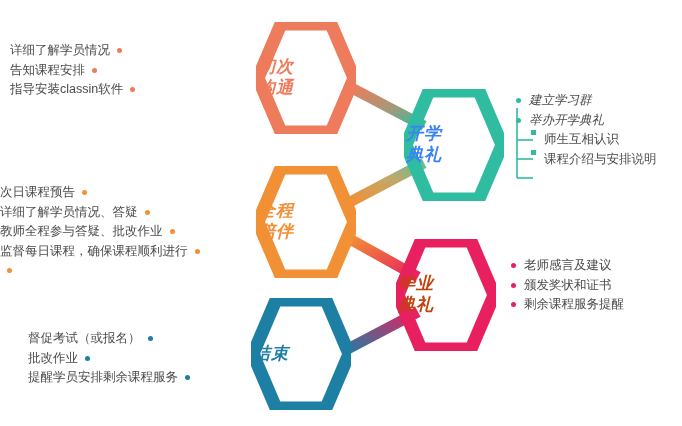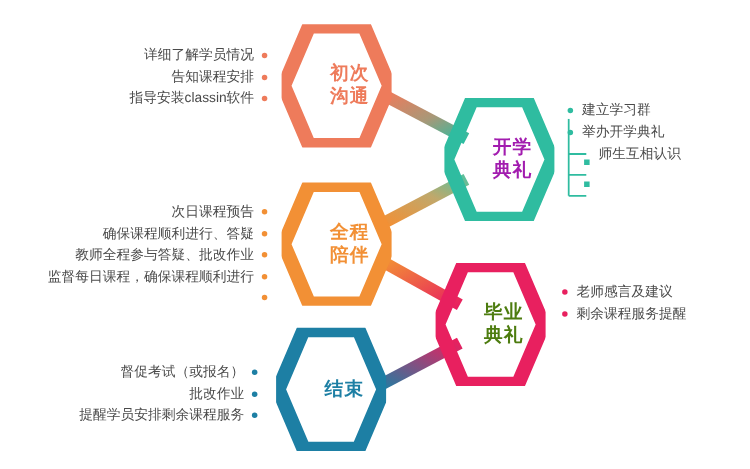--- a/index.html
+++ b/index.html
@@ -25,50 +25,50 @@
     pointer-events: none;
   }
   .hex {
     position: absolute;
     width: 100px;
     height: 112px;
   }
   .hex svg { display: block; }
   .hex-label {
     position: absolute;
-    left: 12px; top: 0;
+    left: 2px; top: 0;
     width: 100px;
     height: 112px;
     display: flex;
     flex-direction: column;
-    align-items: center;
+    align-items: flex-start;
     justify-content: center;
     font-size: 17px;
     font-weight: bold;
     line-height: 1.22;
     letter-spacing: 1px;
     text-align: center;
+    font-style: italic;
   }
   .hex-label span { display: block; }
 
   
   .list {
     position: absolute;
     font-size: 12.5px;
     line-height: 19.5px;
     color: #4a4a4a;
     white-space: nowrap;
   }
   .list .row {
     display: flex;
     align-items: center;
     height: 19.5px;
   }
   .list.right-align .row {
-    justify-content: flex-end;
   }
   .dot {
     width: 5px;
     height: 5px;
     border-radius: 50%;
     flex: 0 0 auto;
   }
   .list.right-align .dot { margin-left: 7px; }
   .list.left-align .dot { margin-right: 8px; }
 
@@ -82,21 +82,21 @@
   
   .sublist {
     position: absolute;
     font-size: 12.5px;
     line-height: 19.5px;
     color: #4a4a4a;
     white-space: nowrap;
   }
   .sublist .row {
     display: flex;
-    align-items: flex-end;
+    align-items: flex-start;
     height: 20px;
   }
   .bracket {
     position: absolute;
     pointer-events: none;
   }
 </style>
 </head>
 <body>
 
@@ -140,41 +140,41 @@
     <div class="hex-label" style="color:#EE7B5B;">
       <span>初次</span>
       <span>沟通</span>
     </div>
   </div>
 
   <div class="hex" style="left:404px; top:89px;">
     <svg width="100" height="112" viewBox="0 0 100 112" xmlns="http://www.w3.org/2000/svg">
       <polygon points="25,2 75,2 98,56 75,110 25,110 2,56" fill="none" stroke="#2FBCA0" stroke-width="13" stroke-linejoin="round"></polygon>
     </svg>
-    <div class="hex-label" style="color:#a21caf;">
+    <div class="hex-label" style="color:#3b82f6;">
       <span>开学</span>
       <span>典礼</span>
     </div>
   </div>
 
   <div class="hex" style="left:256px; top:166px;">
     <svg width="100" height="112" viewBox="0 0 100 112" xmlns="http://www.w3.org/2000/svg">
       <polygon points="25,2 75,2 98,56 75,110 25,110 2,56" fill="none" stroke="#F29035" stroke-width="13" stroke-linejoin="round"></polygon>
     </svg>
     <div class="hex-label" style="color:#F29035;">
       <span>全程</span>
       <span>陪伴</span>
     </div>
   </div>
 
   <div class="hex" style="left:396px; top:239px;">
     <svg width="100" height="112" viewBox="0 0 100 112" xmlns="http://www.w3.org/2000/svg">
       <polygon points="25,2 75,2 98,56 75,110 25,110 2,56" fill="none" stroke="#E8205F" stroke-width="13" stroke-linejoin="round"></polygon>
     </svg>
-    <div class="hex-label" style="color:#4d7c0f;">
+    <div class="hex-label" style="color:#c2410c;">
       <span>毕业</span>
       <span>典礼</span>
     </div>
   </div>
 
   <div class="hex" style="left:251px; top:298px;">
     <svg width="100" height="112" viewBox="0 0 100 112" xmlns="http://www.w3.org/2000/svg">
       <polygon points="25,2 75,2 98,56 75,110 25,110 2,56" fill="none" stroke="#1D7FA4" stroke-width="13" stroke-linejoin="round"></polygon>
     </svg>
     <div class="hex-label" style="color:#1D7FA4;">
@@ -190,21 +190,21 @@
     <div class="row">
       <span>告知课程安排</span>
       <span class="dot" style="background:#EE7B5B;"></span>
     </div>
     <div class="row">
       <span>指导安装classin软件</span>
       <span class="dot" style="background:#EE7B5B;"></span>
     </div>
   </div>
 
-  <div class="list left-align" style="left:516px; top:91px;">
+  <div class="list left-align" style="left:516px; top:91px;font-style:italic;">
     <div class="row">
       <span class="dot" style="background:#2FBCA0;"></span>
       <span>建立学习群</span>
     </div>
     <div class="row">
       <span class="dot" style="background:#2FBCA0;"></span>
       <span>举办开学典礼</span>
     </div>
   </div>
 
@@ -215,30 +215,31 @@
     <path d="M3,70 L19,70" stroke="#2FBCA0" stroke-width="1.6" fill="none"></path>
   </svg>
 
   <div class="sublist" style="left:531px; top:130px;">
     <div class="row">
       <span class="sq" style="background:#2FBCA0;"></span>
       <span>师生互相认识</span>
     </div>
     <div class="row">
       <span class="sq" style="background:#2FBCA0;"></span>
+      <span>课程介绍与安排说明</span>
     </div>
   </div>
 
   <div class="list right-align" style="left:0px; top:183px; width:243px;">
     <div class="row">
       <span>次日课程预告</span>
       <span class="dot" style="background:#F29035;"></span>
     </div>
     <div class="row">
-      <span>确保课程顺利进行、答疑</span>
+      <span>详细了解学员情况、答疑</span>
       <span class="dot" style="background:#F29035;"></span>
     </div>
     <div class="row">
       <span>教师全程参与答疑、批改作业</span>
       <span class="dot" style="background:#F29035;"></span>
     </div>
     <div class="row">
       <span>监督每日课程，确保课程顺利进行</span>
       <span class="dot" style="background:#F29035;"></span>
     </div>
@@ -247,25 +248,29 @@
     </div>
   </div>
 
   <div class="list left-align" style="left:511px; top:256px;">
     <div class="row">
       <span class="dot" style="background:#E8205F;"></span>
       <span>老师感言及建议</span>
     </div>
     <div class="row">
       <span class="dot" style="background:#E8205F;"></span>
+      <span>颁发奖状和证书</span>
+    </div>
+    <div class="row">
+      <span class="dot" style="background:#E8205F;"></span>
       <span>剩余课程服务提醒</span>
     </div>
   </div>
 
-  <div class="list right-align" style="left:6px; top:329px; width:228px;">
+  <div class="list right-align" style="left:28px; top:329px; width:228px;">
     <div class="row">
       <span>督促考试（或报名）</span>
       <span class="dot" style="background:#1D7FA4;"></span>
     </div>
     <div class="row">
       <span>批改作业</span>
       <span class="dot" style="background:#1D7FA4;"></span>
     </div>
     <div class="row">
       <span>提醒学员安排剩余课程服务</span>

